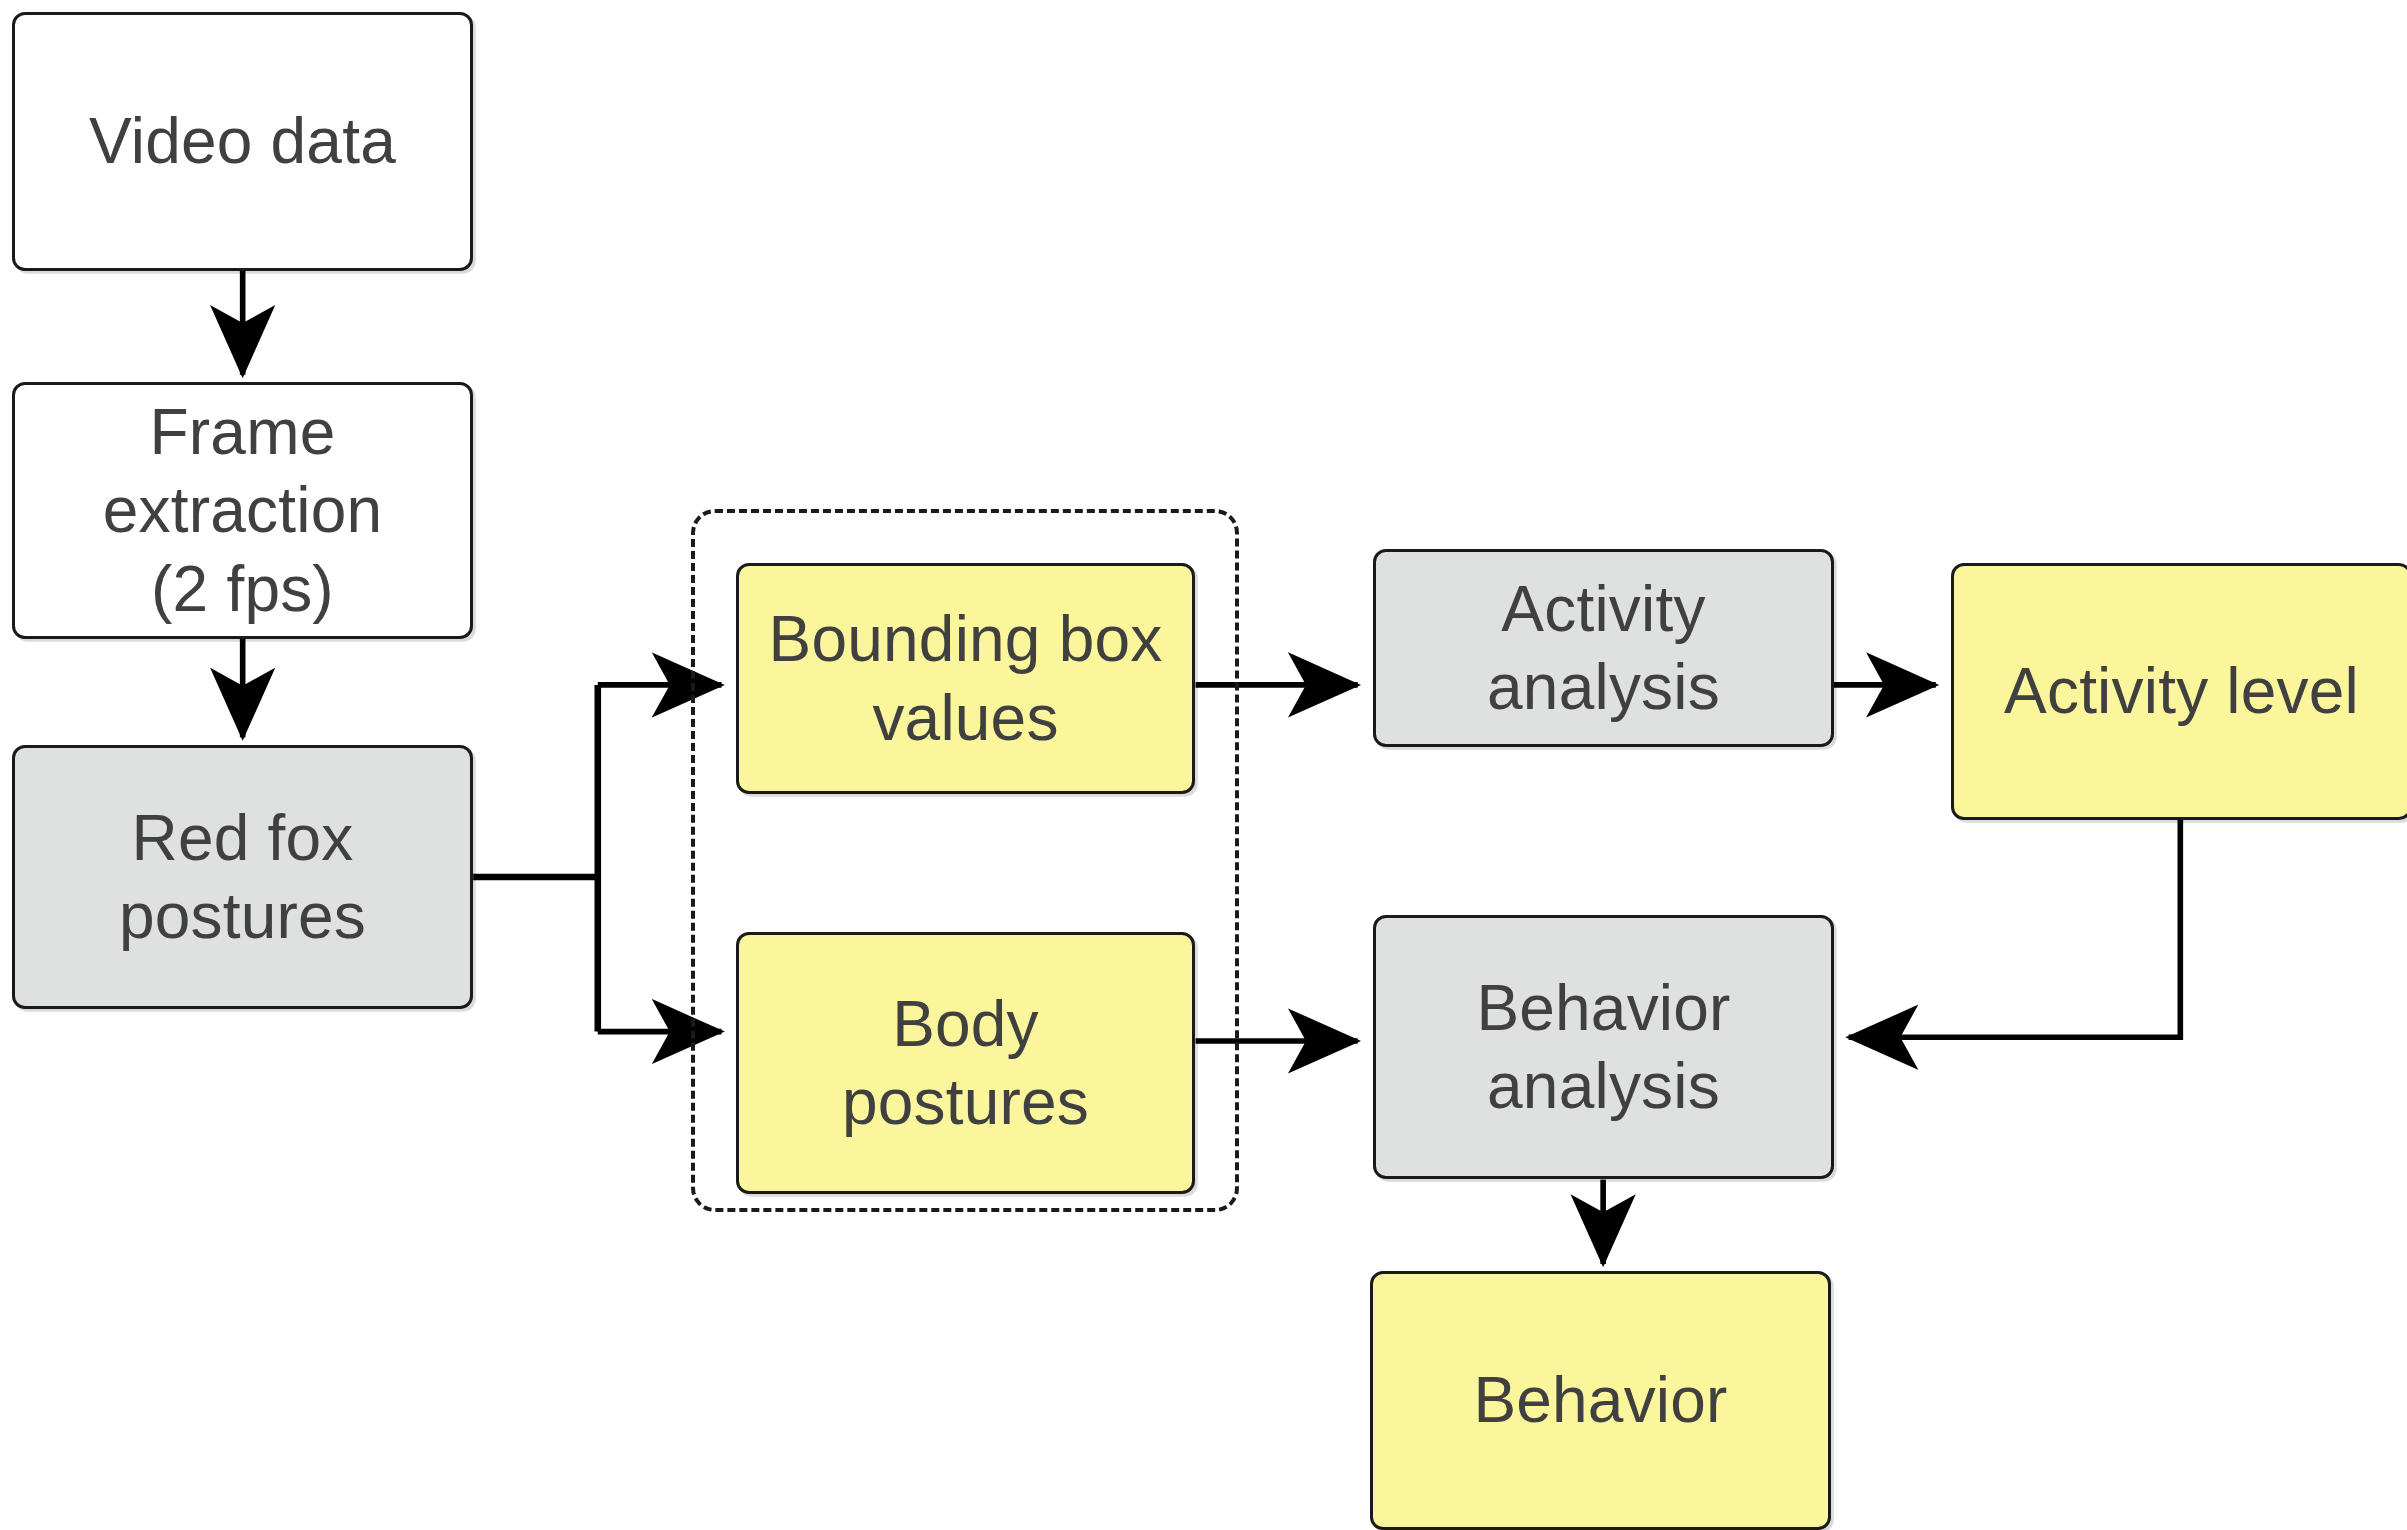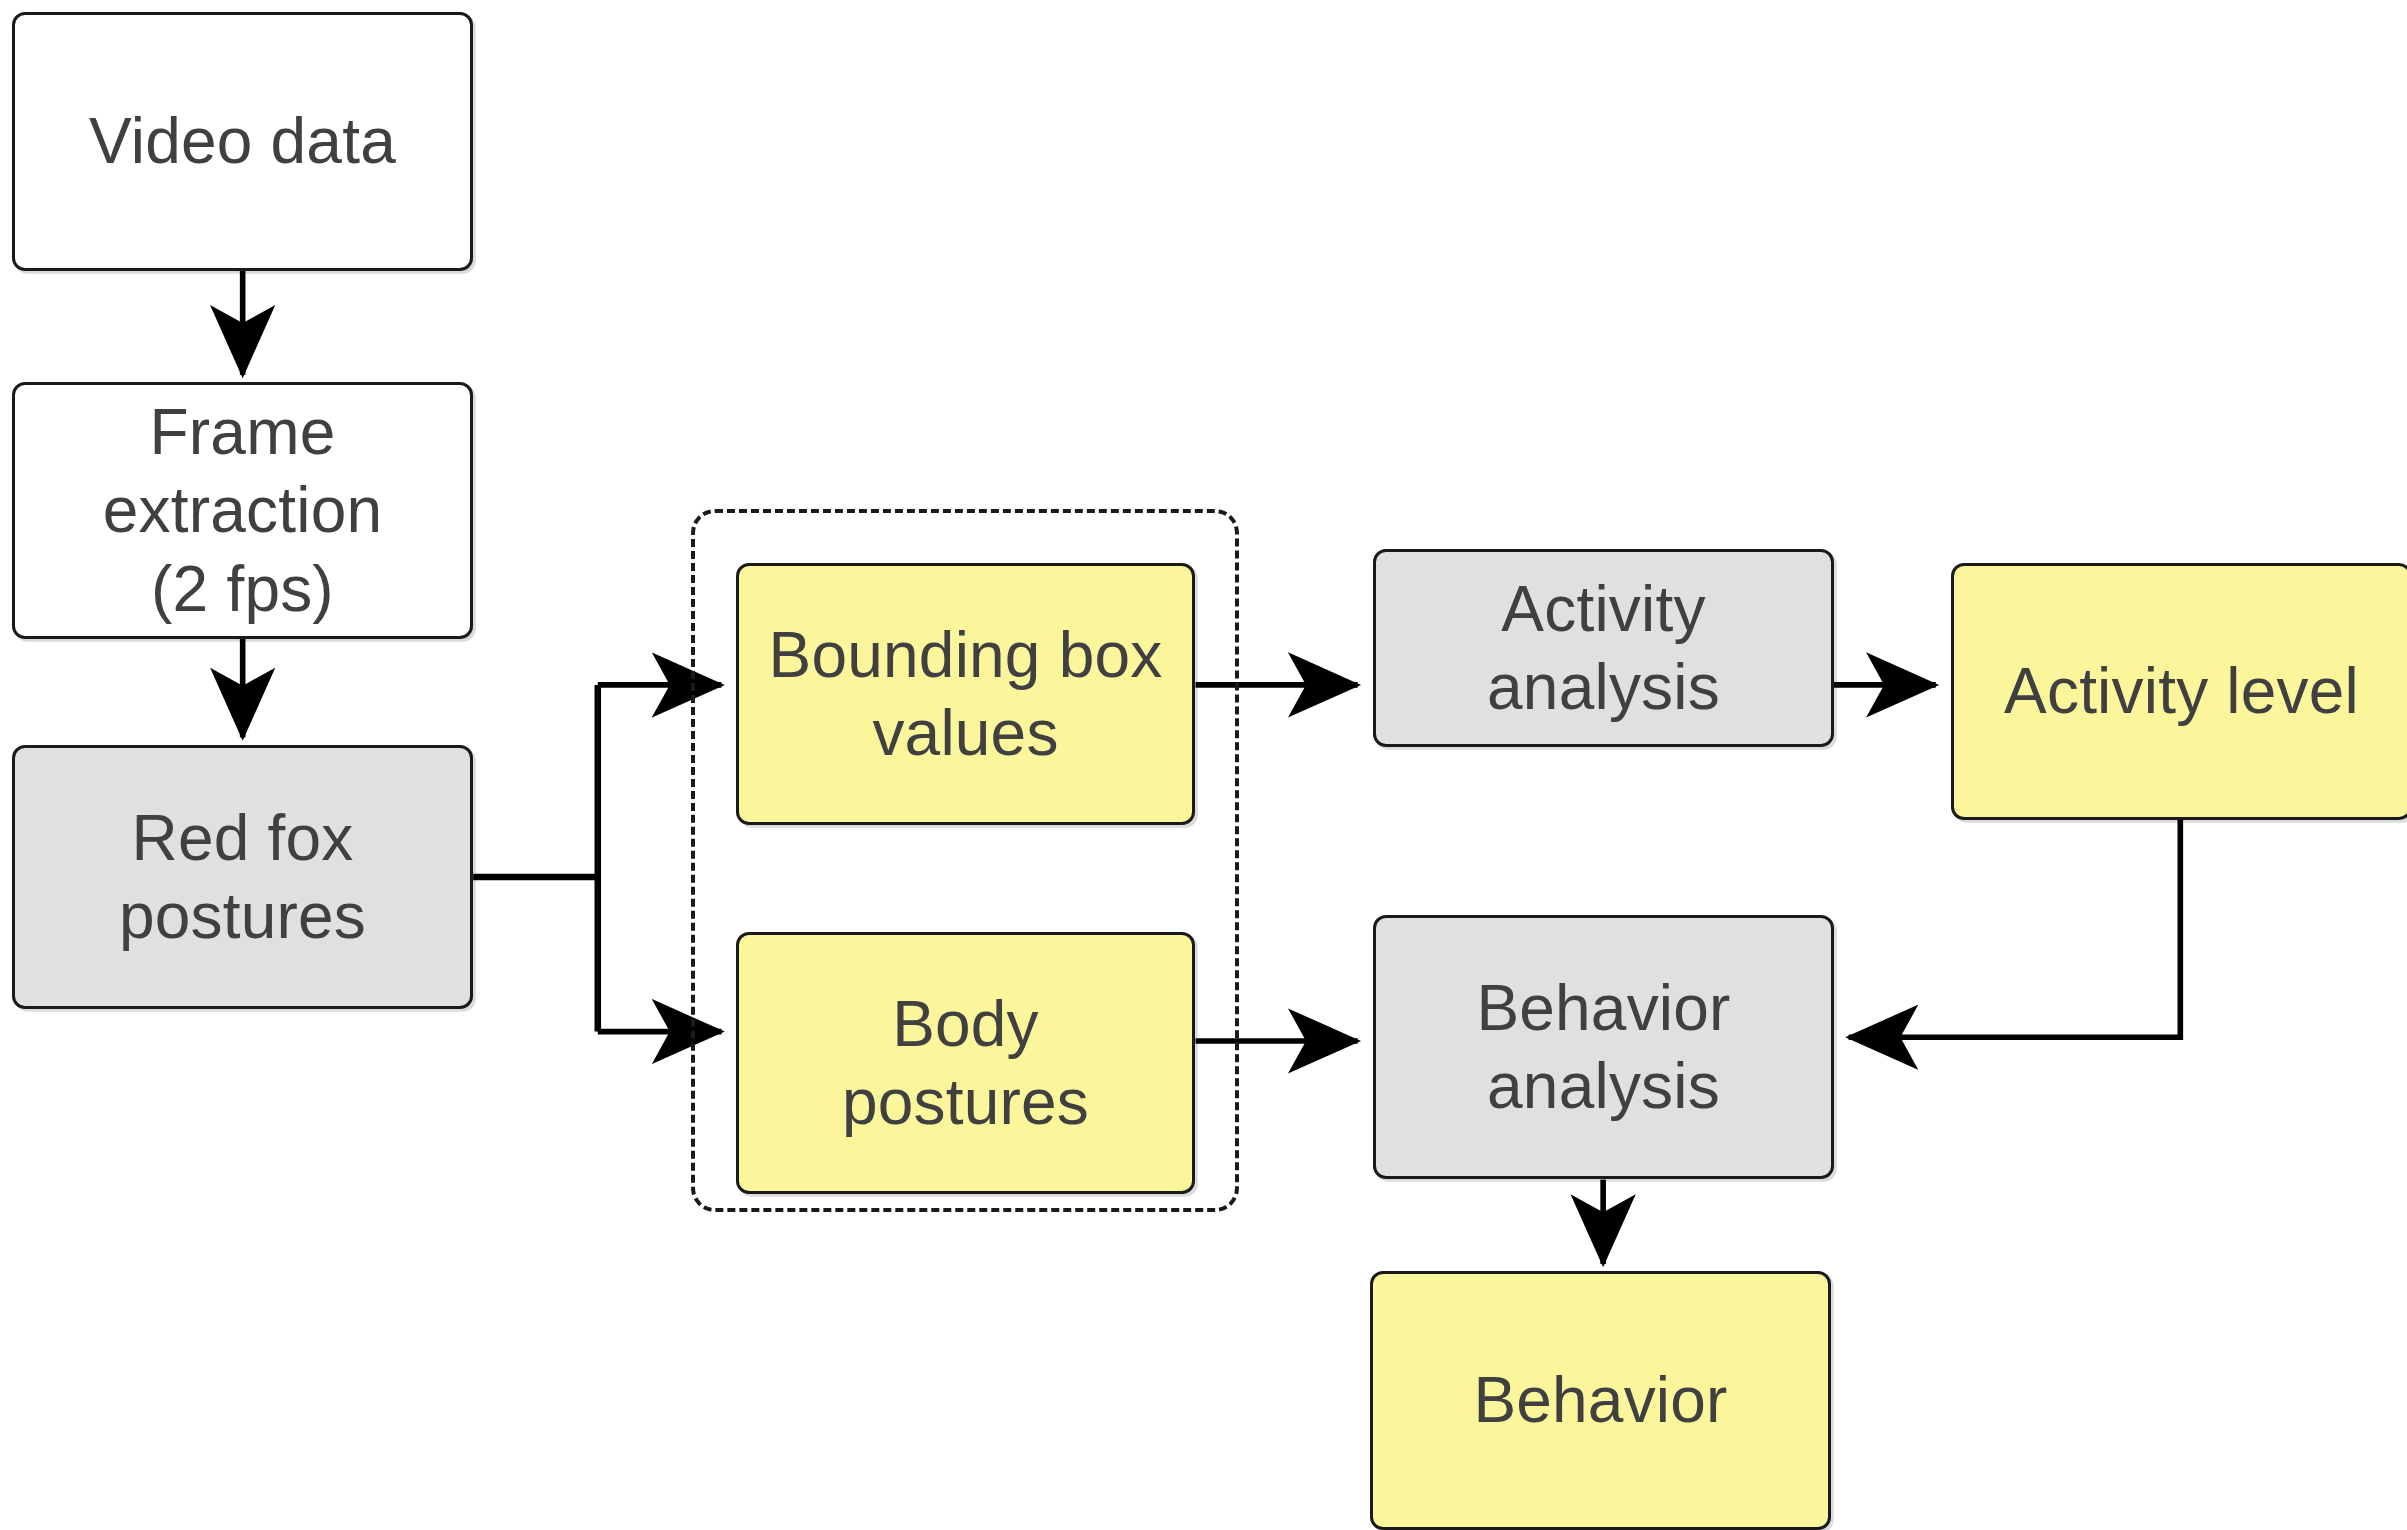--- a/index.html
+++ b/index.html
@@ -84,21 +84,21 @@
     <path d="M 1711,1259 L 1711,1349" stroke="#000000" stroke-width="6" fill="none" marker-end="url(#ah)"></path>
   </svg>
 
   <div class="group-frame" id="group-frame" style="left: 691px; top: 509px; width: 548px; height: 703px;"></div>
 
   <div class="node white" id="node-video-data" style="left: 12px; top: 12px; width: 461px; height: 259px;">Video data</div>
   <div class="node white" id="node-frame-extraction" style="left: 12px; top: 382px; width: 461px; height: 257px;">Frame extraction
 (2 fps)</div>
   <div class="node grey" id="node-red-fox-detection" style="left: 12px; top: 745px; width: 461px; height: 264px;">Red fox
 postures</div>
-  <div class="node yellow" id="node-bounding-box-values" style="left: 736px; top: 563px; width: 459px; height: 262px;">Bounding box
+  <div class="node yellow" id="node-bounding-box-values" style="left: 736px; top: 563px; width: 459px; height: 231px;">Bounding box
 values</div>
   <div class="node yellow" id="node-body-postures" style="left: 736px; top: 913px; width: 459px; height: 262px; margin-top: 19px;">Body
 postures</div>
   <div class="node grey" id="node-activity-analysis" style="left: 1373px; top: 549px; width: 461px; height: 198px;">Activity
 analysis</div>
   <div class="node grey" id="node-behavior-analysis" style="left: 1373px; top: 915px; width: 461px; height: 264px;">Behavior
 analysis</div>
   <div class="node yellow" id="node-activity-level" style="left: 1951px; top: 563px; width: 461px; height: 257px;">Activity level</div>
   <div class="node yellow" id="node-behavior" style="left: 1370px; top: 1271px; width: 461px; height: 259px;">Behavior</div>
 

